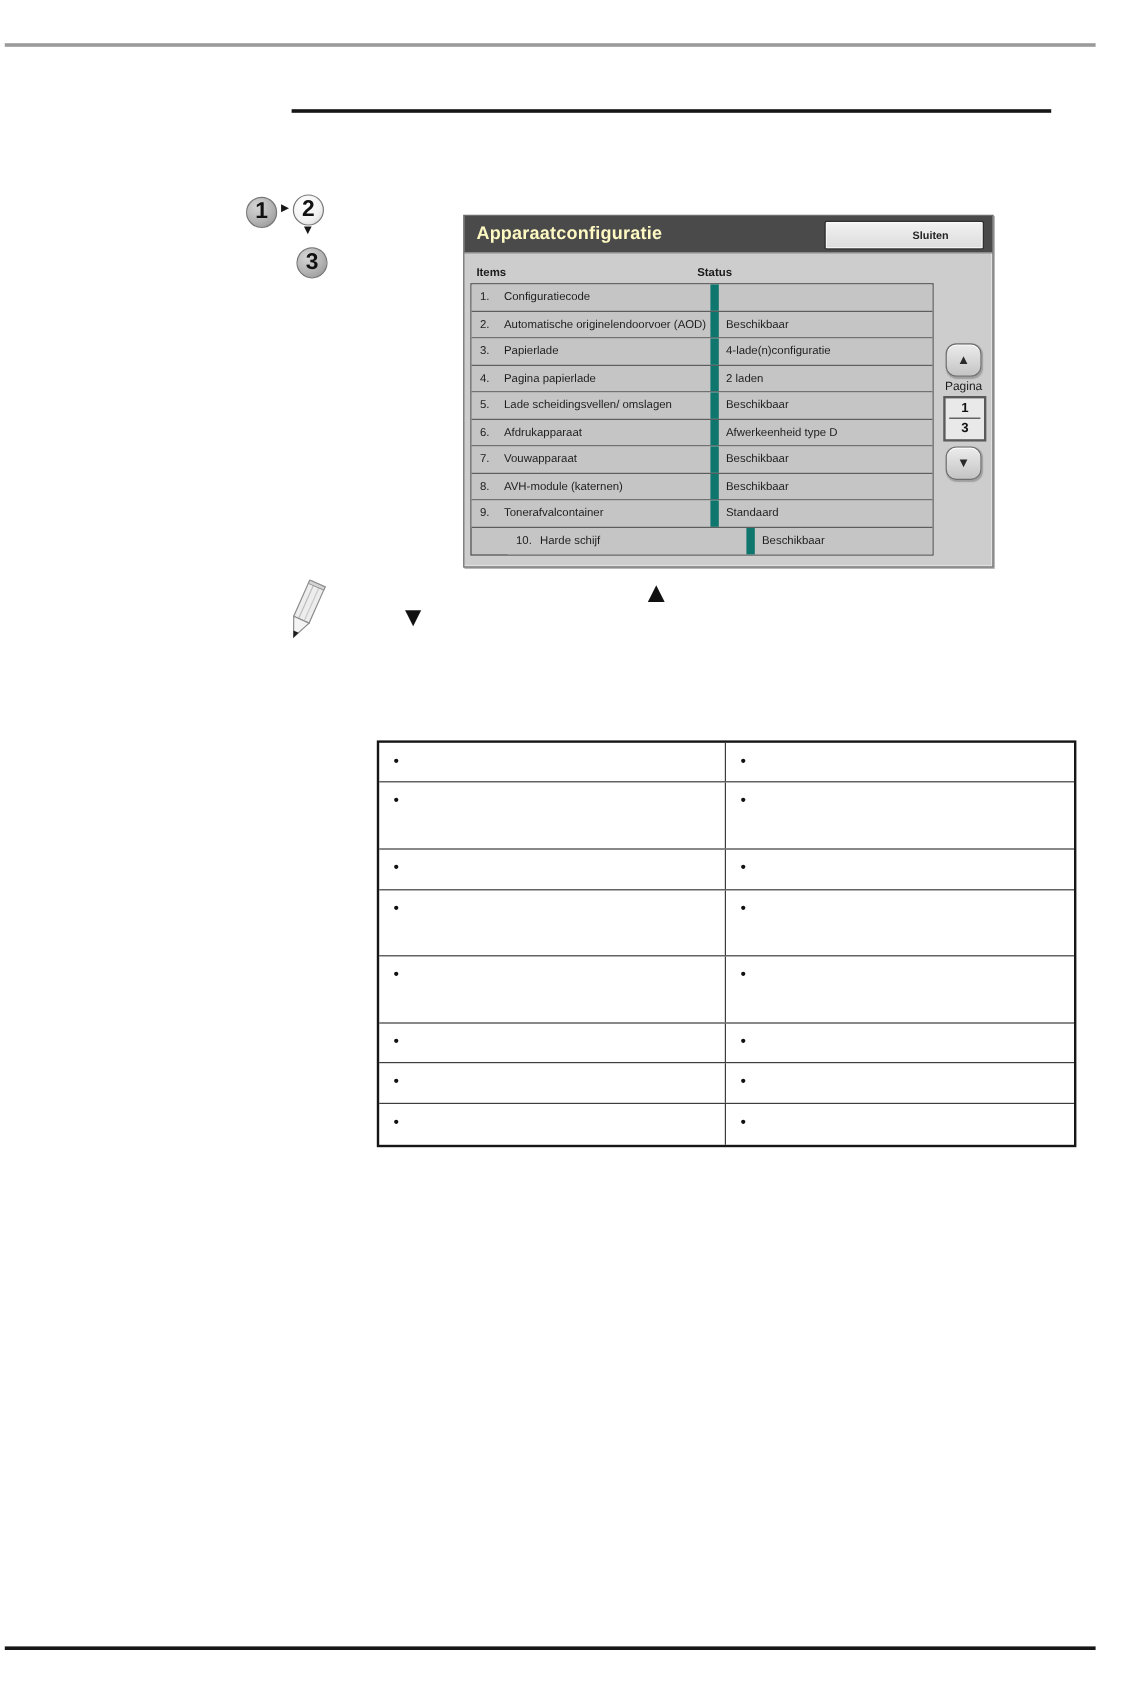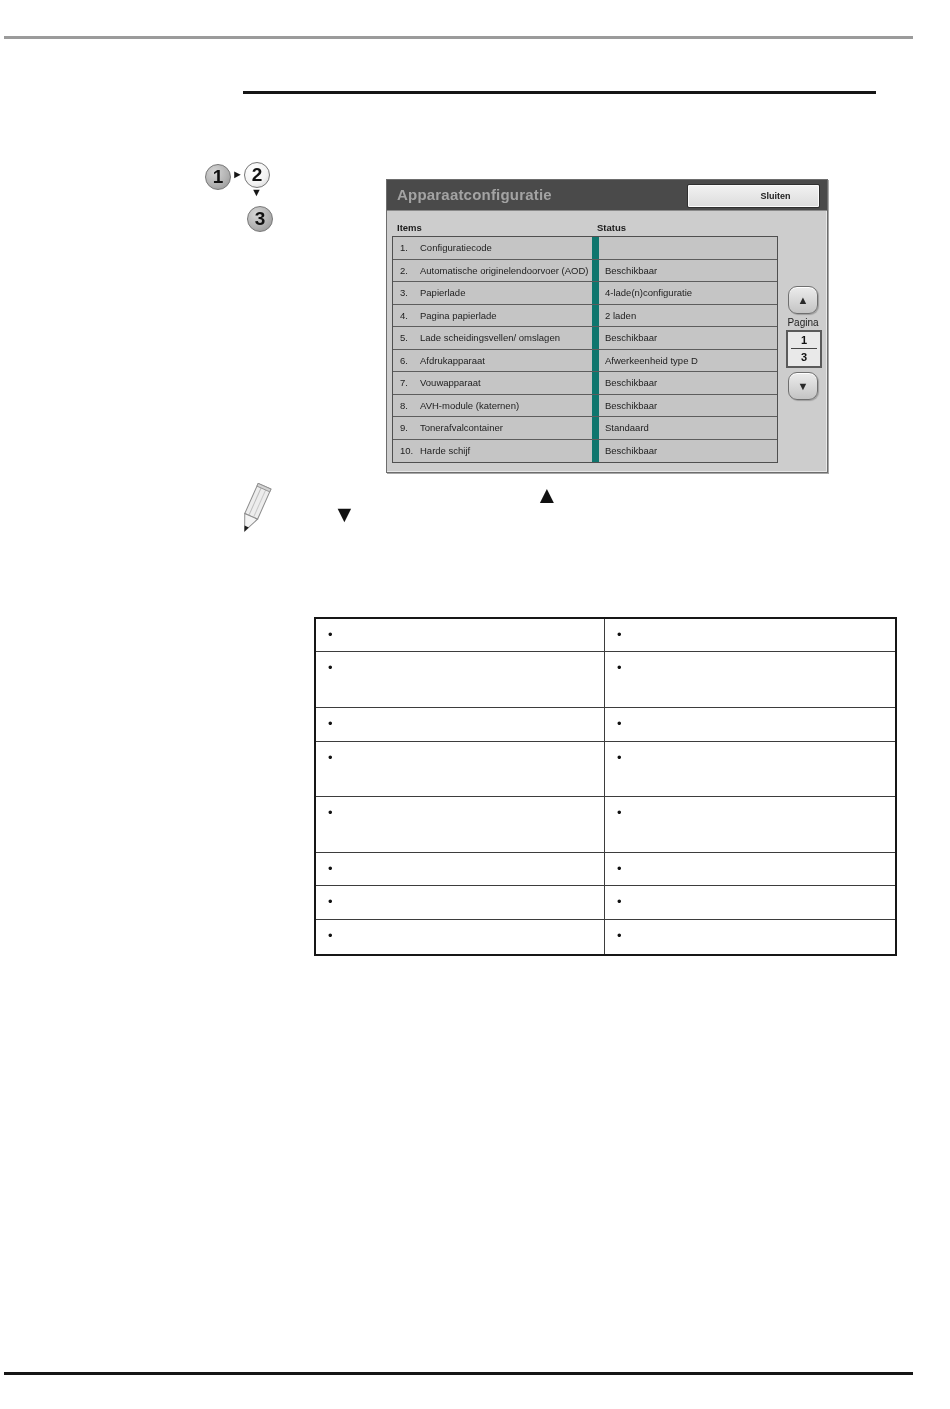--- a/index.html
+++ b/index.html
@@ -33,43 +33,43 @@
   .dialog{
     position:absolute;left:386px;top:179px;width:442px;height:294px;
     background:#cdcdcd;border:1px solid #6d6d6d;box-sizing:border-box;
     box-shadow:1px 1px 0 #a8a8a8, inset -1px -1px 0 #e8e8e8;
   }
   .titlebar{
     position:absolute;left:0;top:0;width:100%;height:31px;background:#4a4a4a;
     border-bottom:1px solid #8a8a8a;box-sizing:border-box;
   }
   .titlebar-text{
-    position:absolute;left:10px;top:6px;color:#a3a3a3;font-weight:bold;
+    position:absolute;left:10px;top:6px;color:#fef9c3;font-weight:bold;
     font-size:15px;letter-spacing:0.2px;
   }
   .close-btn{
     position:absolute;right:7px;top:4px;width:87px;height:22px;
     background:linear-gradient(#f2f2f2,#dcdcdc);border:1px solid #2f2f2f;
     border-radius:2px;box-shadow:inset 0 0 0 1px #fafafa;
     font-size:9px;font-weight:bold;color:#222;
     display:flex;align-items:center;justify-content:center;cursor:pointer;padding-left:44px;
   }
   .col-header{position:absolute;font-size:9.5px;font-weight:bold;color:#1c1c1c;}
   #items-header{left:10px;top:42px;}
-  #status-header{left:210px;top:42px;}
+  #status-header{left:194px;top:42px;}
   .cfg-table{
     position:absolute;left:5px;top:56px;width:386px;
     border:1px solid #4f4f4f;box-sizing:border-box;background:#c5c5c5;
   }
   .cfg-row{
     position:relative;height:22.5px;background:#c5c5c5;
     border-bottom:1px solid #5d5d5d;box-sizing:border-box;
     font-size:9.5px;color:#1d1d1d;
   }
-  .cfg-row:last-child{border-bottom:none;}
+  .cfg-row:last-child{border-bottom:none;margin-left:30px;}
   .cfg-num{position:absolute;left:7px;top:5px;}
   .cfg-item{position:absolute;left:27px;top:5px;text-align:right;}
   .cfg-status{
     position:absolute;left:199px;top:0;height:100%;width:185px;
     border-left:7px solid #0f766e;padding:5px 0 0 6px;box-sizing:border-box;
   }
   
   .pager-btn{
     position:absolute;width:30px;height:28px;border-radius:9px;
     background:linear-gradient(#ececec,#c4c4c4);

